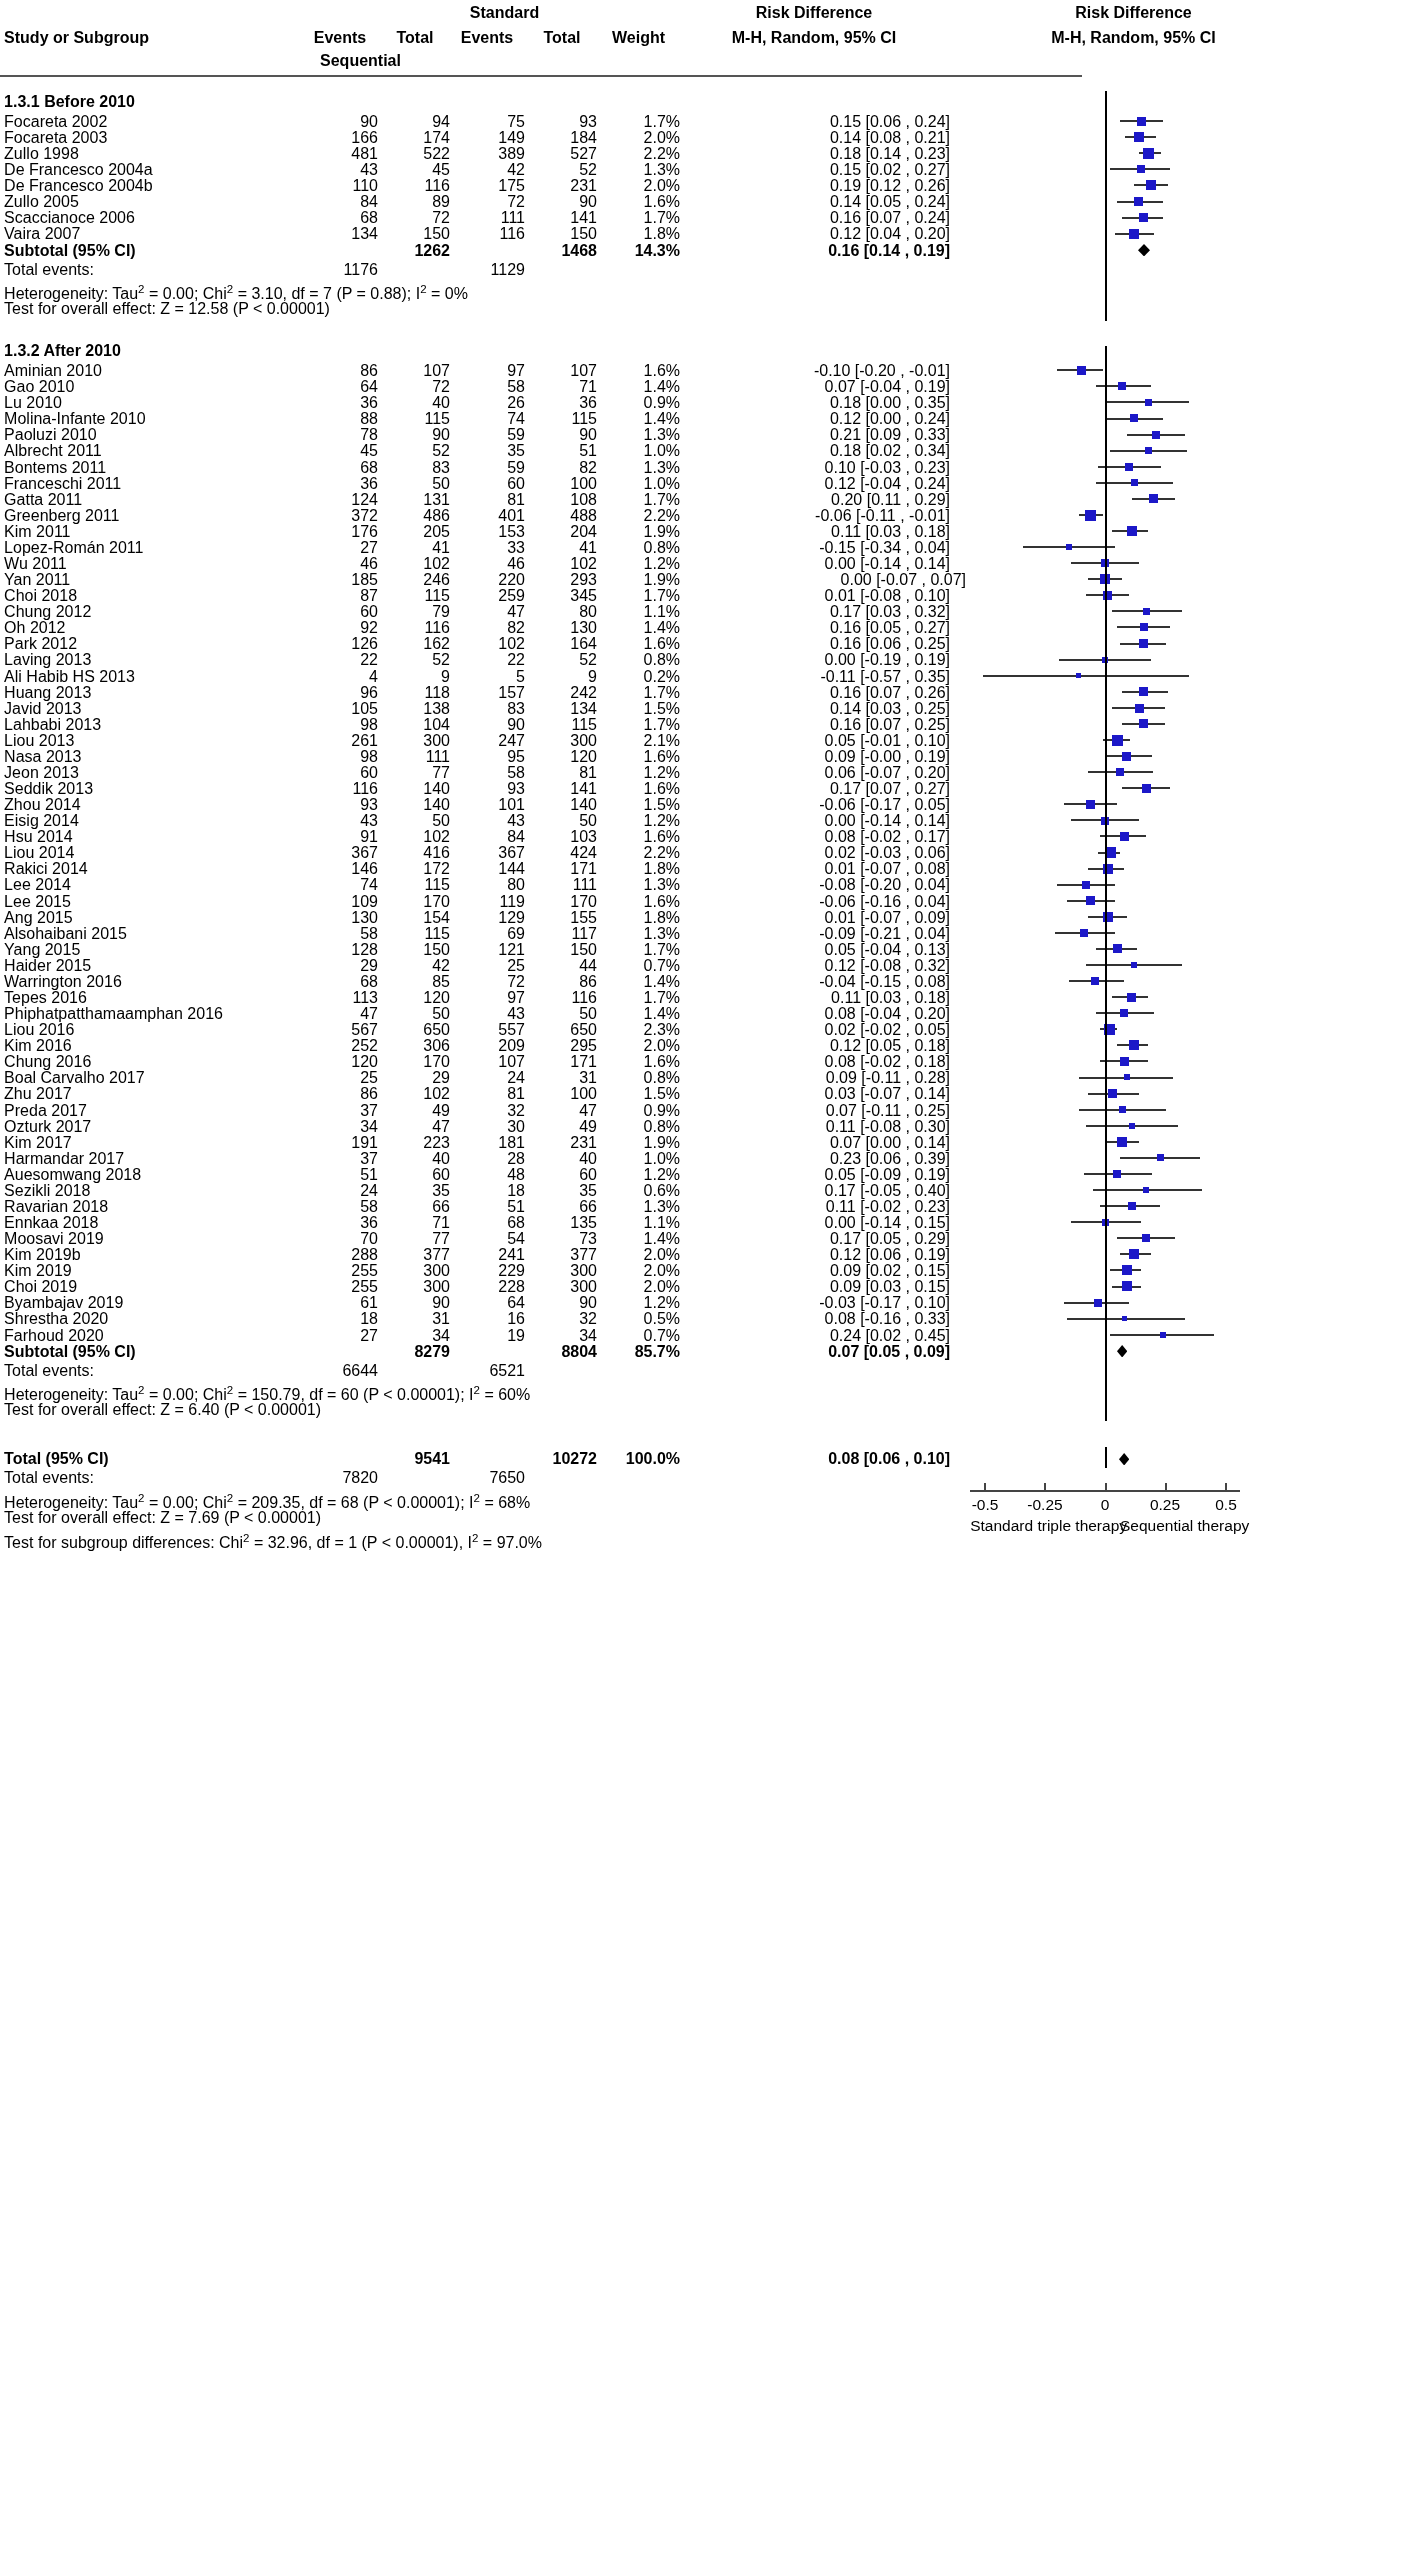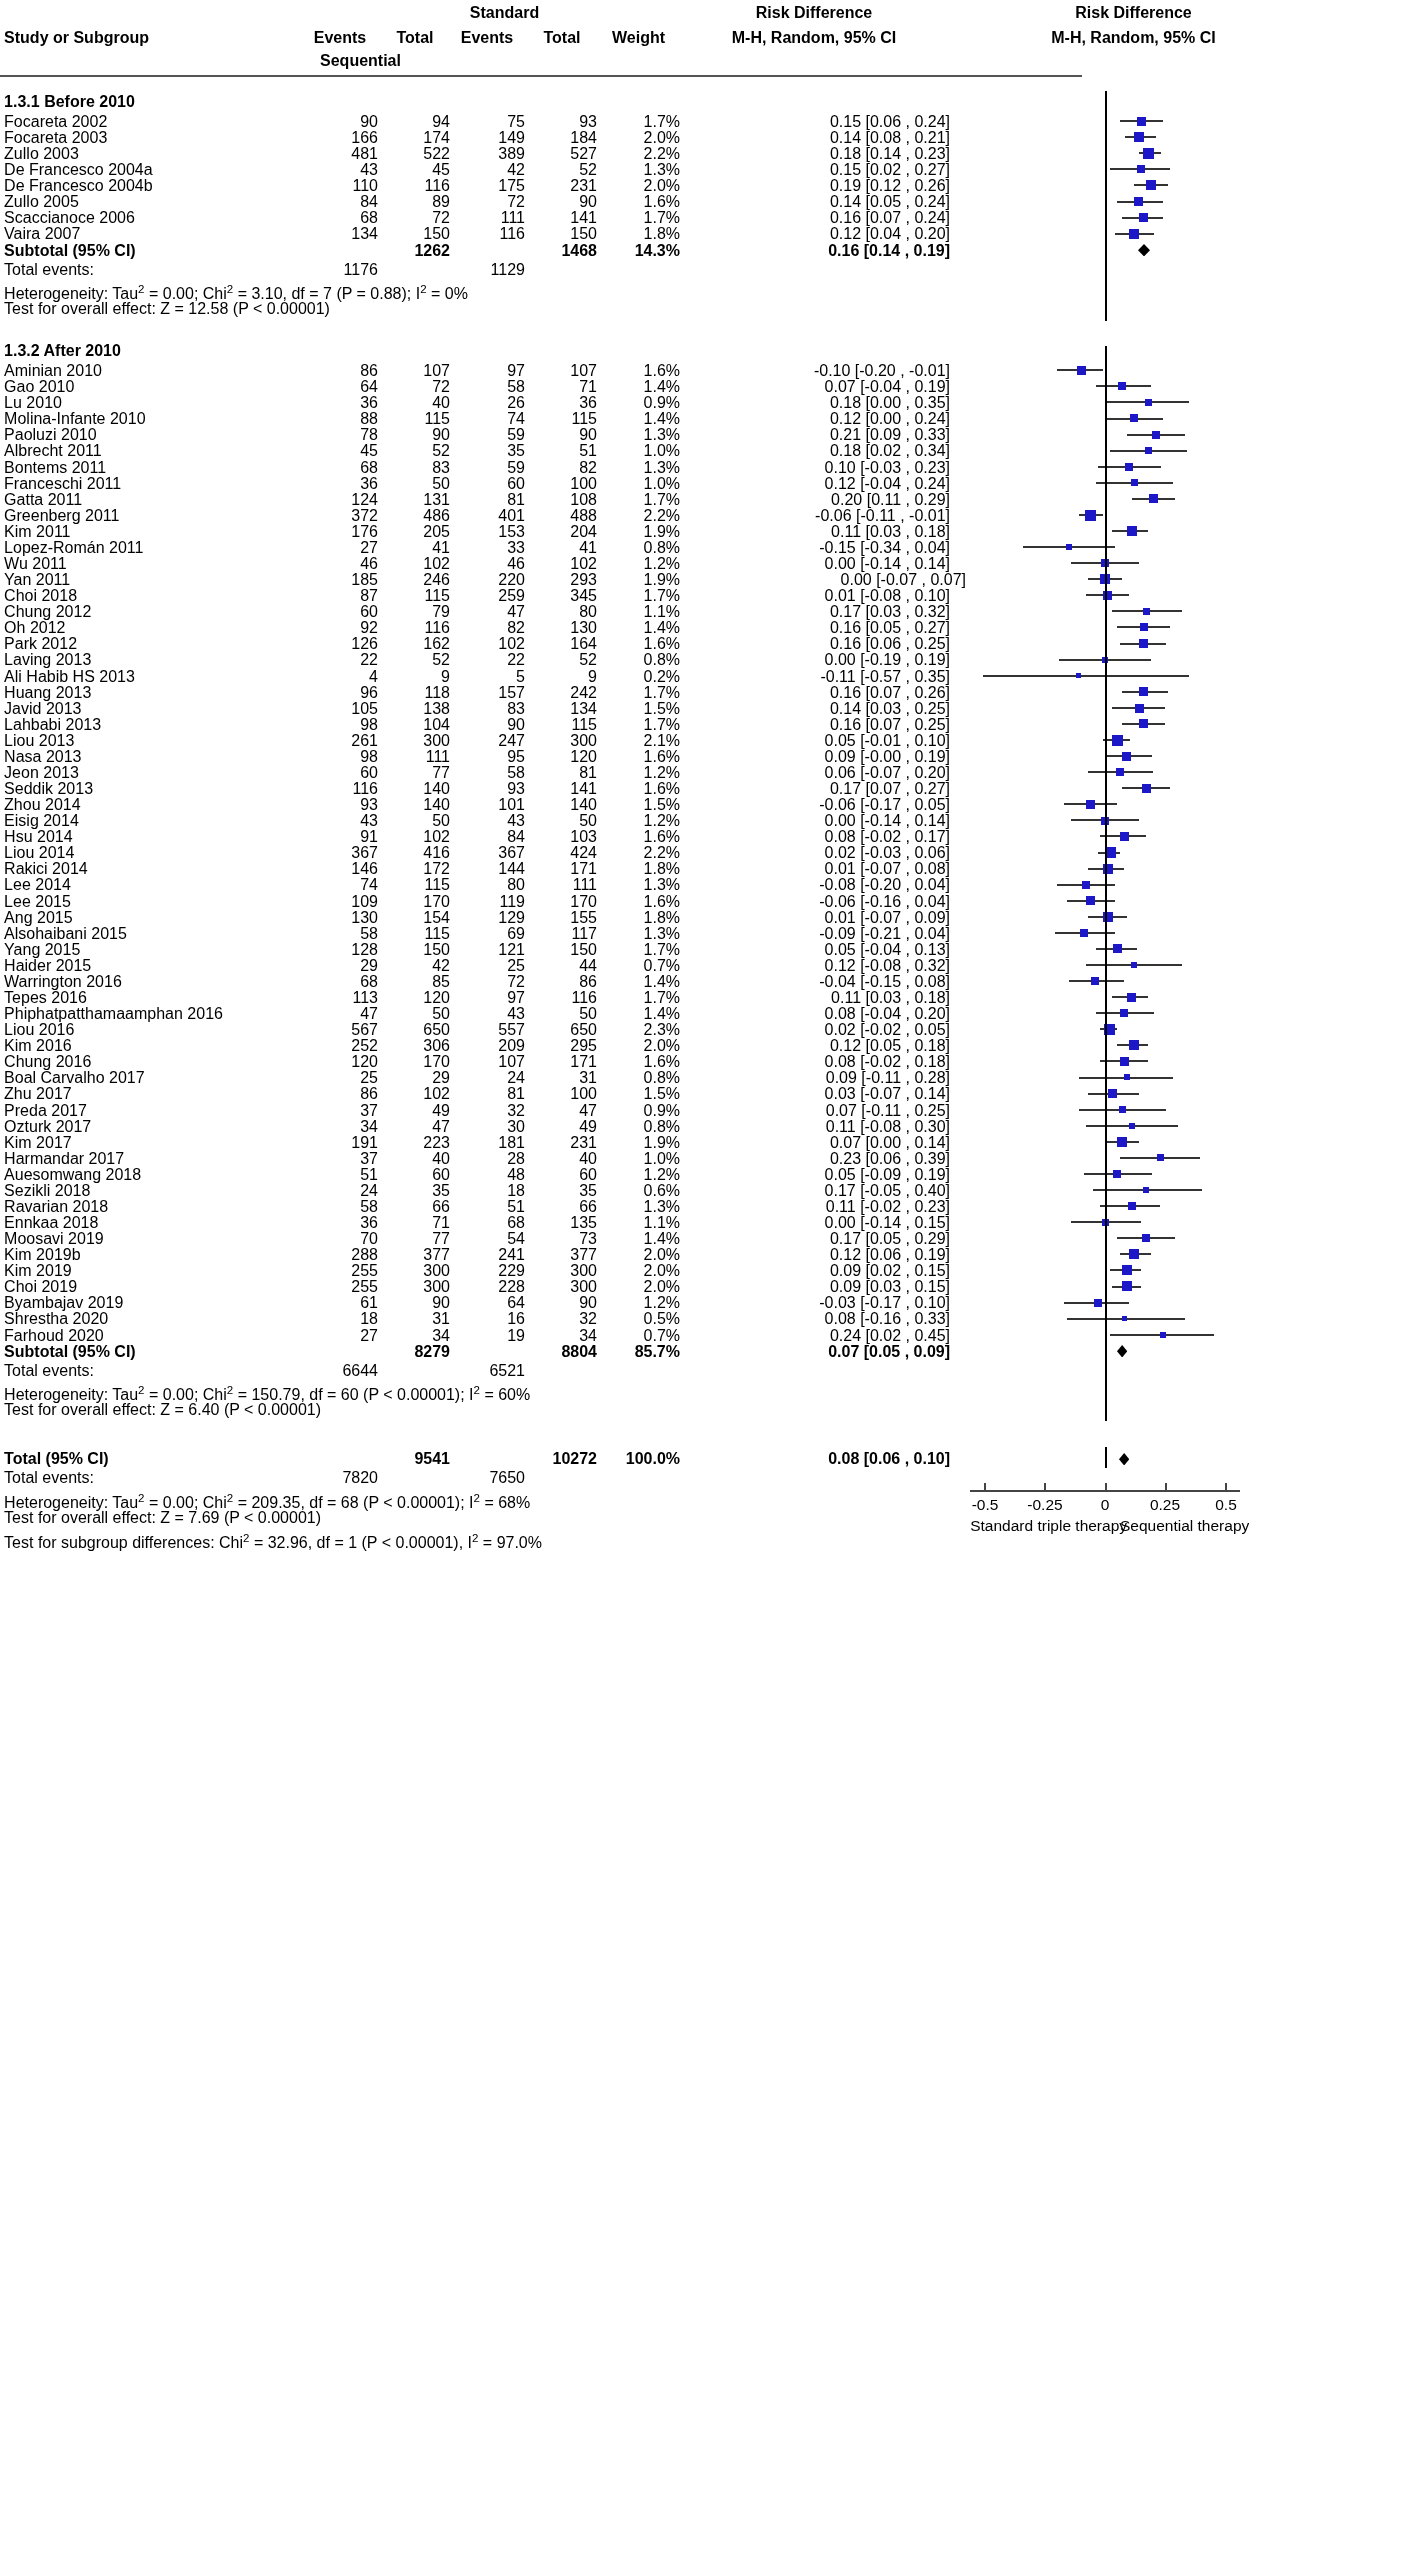--- a/index.html
+++ b/index.html
@@ -60,21 +60,21 @@
       <div class="cell r" style="left: 381px; width: 216px; top: 114px;">93</div>
       <div class="cell r" style="left: 464px; width: 216px; top: 114px;">1.7%</div>
       <div class="cell r" style="left: 734px; width: 216px; top: 114px;">0.15 [0.06 , 0.24]</div>
       <div class="cell " style="left: 4.1px; top: 130px;">Focareta 2003</div>
       <div class="cell r" style="left: 162px; width: 216px; top: 130px;">166</div>
       <div class="cell r" style="left: 234px; width: 216px; top: 130px;">174</div>
       <div class="cell r" style="left: 309px; width: 216px; top: 130px;">149</div>
       <div class="cell r" style="left: 381px; width: 216px; top: 130px;">184</div>
       <div class="cell r" style="left: 464px; width: 216px; top: 130px;">2.0%</div>
       <div class="cell r" style="left: 734px; width: 216px; top: 130px;">0.14 [0.08 , 0.21]</div>
-      <div class="cell " style="left: 4.1px; top: 146px;">Zullo 2003</div>
+      <div class="cell " style="left: 4.1px; top: 146px;">Zullo 1998</div>
       <div class="cell r" style="left: 162px; width: 216px; top: 146px;">481</div>
       <div class="cell r" style="left: 234px; width: 216px; top: 146px;">522</div>
       <div class="cell r" style="left: 309px; width: 216px; top: 146px;">389</div>
       <div class="cell r" style="left: 381px; width: 216px; top: 146px;">527</div>
       <div class="cell r" style="left: 464px; width: 216px; top: 146px;">2.2%</div>
       <div class="cell r" style="left: 734px; width: 216px; top: 146px;">0.18 [0.14 , 0.23]</div>
       <div class="cell " style="left: 4.1px; top: 162px; text-align: right;">De Francesco 2004a</div>
       <div class="cell r" style="left: 162px; width: 216px; top: 162px;">43</div>
       <div class="cell r" style="left: 234px; width: 216px; top: 162px;">45</div>
       <div class="cell r" style="left: 309px; width: 216px; top: 162px;">42</div>

